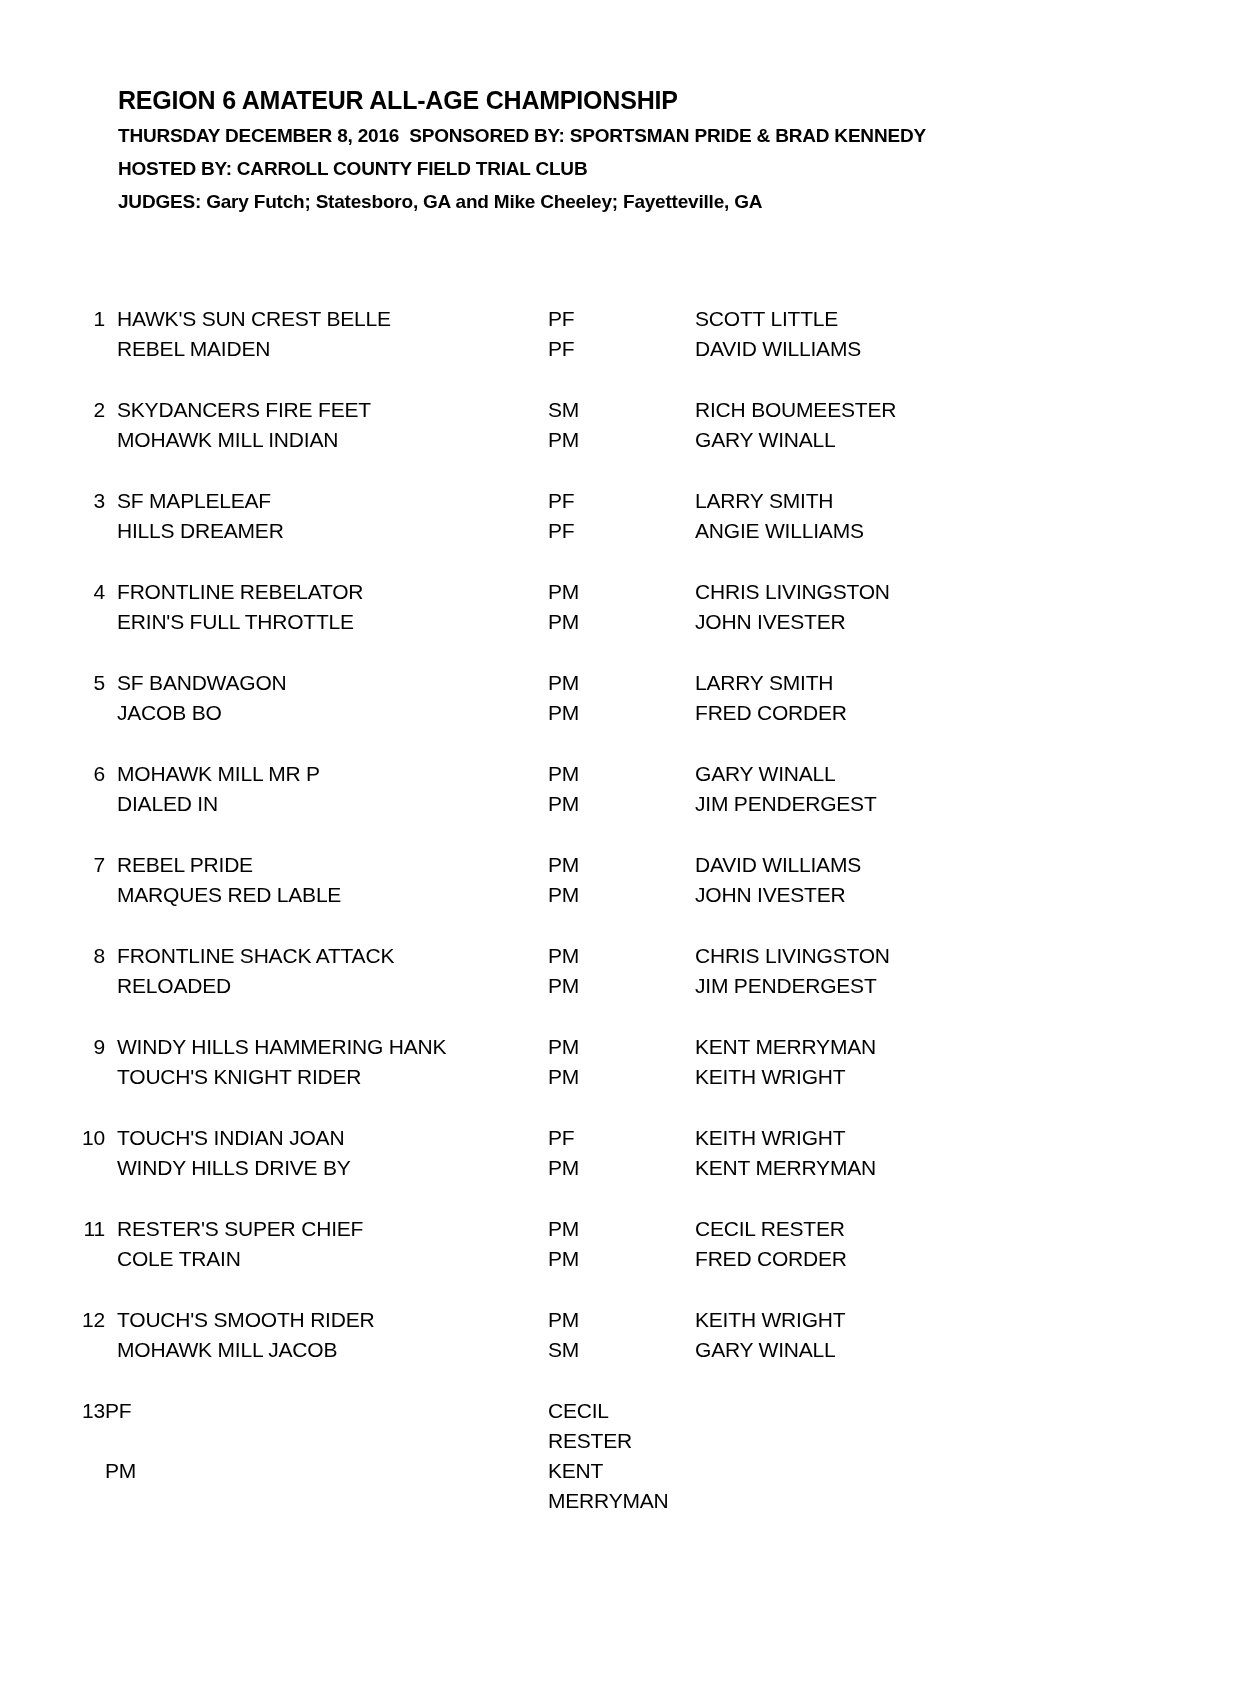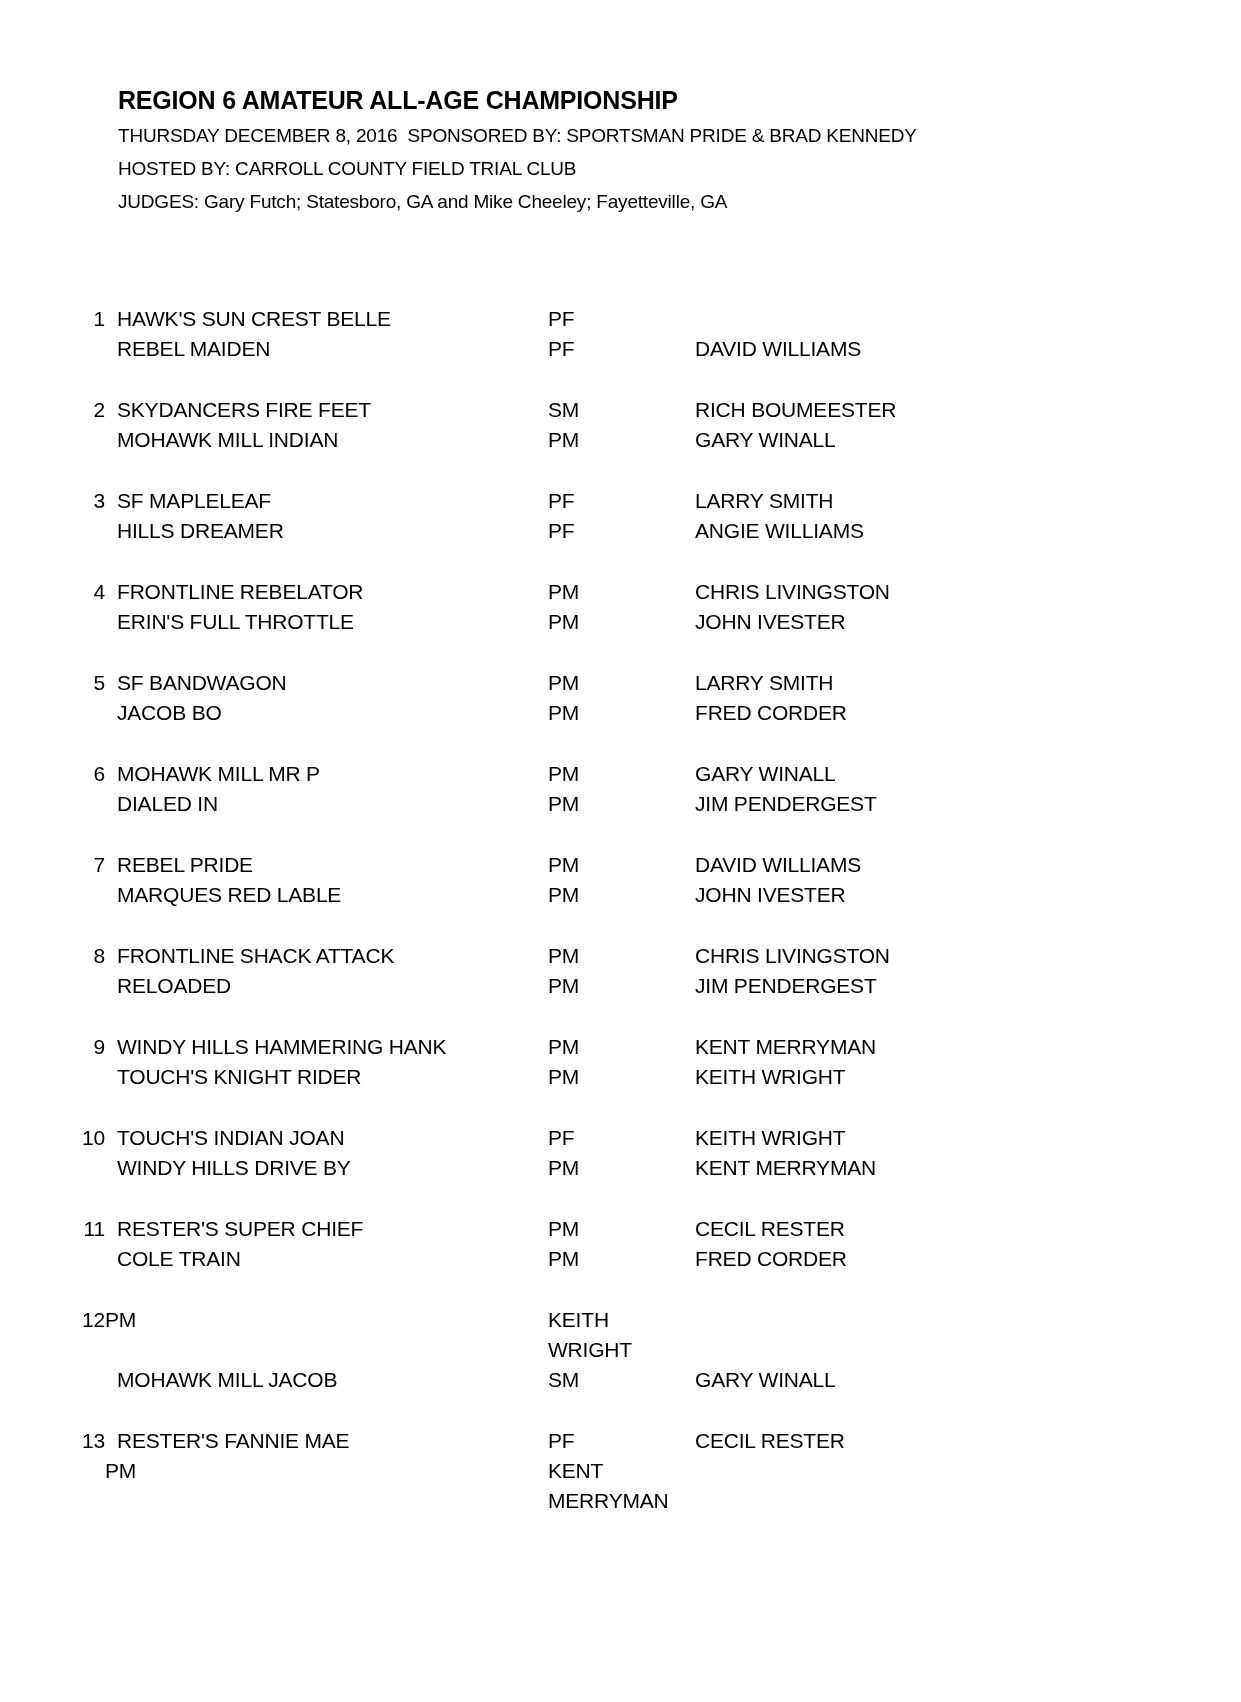--- a/index.html
+++ b/index.html
@@ -23,21 +23,21 @@
   }
   .title {
     font-size: 25px;
     font-weight: bold;
     line-height: 32px;
     letter-spacing: -0.2px;
     white-space: pre-wrap;
   }
   .subtitle-line {
     font-size: 19px;
-    font-weight: normal;
+    font-weight: bold;
     line-height: 33px;
     letter-spacing: -0.2px;
     white-space: pre-wrap;
   }
   .subtitle-block { margin-top: 3px; }
   .running-order {
     margin-top: 86px;
   }
   .brace {
     margin-bottom: 31px;
@@ -72,20 +72,21 @@
       <div class="subtitle-line">JUDGES: Gary Futch; Statesboro, GA and Mike Cheeley; Fayetteville, GA</div>
     </div>
   </div>
 
   <div class="running-order">
   <div class="brace">
     <div class="row">
       <div class="cell num">1</div>
       <div class="cell dog">HAWK'S SUN CREST BELLE</div>
       <div class="cell sex">PF</div>
+      <div class="cell owner">SCOTT LITTLE</div>
     </div>
     <div class="row">
       <div class="cell num"></div>
       <div class="cell dog">REBEL MAIDEN</div>
       <div class="cell sex">PF</div>
       <div class="cell owner">DAVID WILLIAMS</div>
     </div>
   </div>
 
   <div class="brace">
@@ -234,35 +235,35 @@
       <div class="cell num"></div>
       <div class="cell dog">COLE TRAIN</div>
       <div class="cell sex">PM</div>
       <div class="cell owner">FRED CORDER</div>
     </div>
   </div>
 
   <div class="brace">
     <div class="row">
       <div class="cell num">12</div>
+      <div class="cell dog">TOUCH'S SMOOTH RIDER</div>
       <div class="cell sex">PM</div>
       <div class="cell owner">KEITH WRIGHT</div>
     </div>
     <div class="row">
       <div class="cell num"></div>
       <div class="cell dog">MOHAWK MILL JACOB</div>
       <div class="cell sex">SM</div>
       <div class="cell owner">GARY WINALL</div>
     </div>
   </div>
 
   <div class="brace">
     <div class="row">
       <div class="cell num">13</div>
-      <div class="cell dog">RESTER'S FANNIE MAE</div>
       <div class="cell sex">PF</div>
       <div class="cell owner">CECIL RESTER</div>
     </div>
     <div class="row">
       <div class="cell num"></div>
       <div class="cell sex">PM</div>
       <div class="cell owner">KENT MERRYMAN</div>
     </div>
   </div>
 </div>

